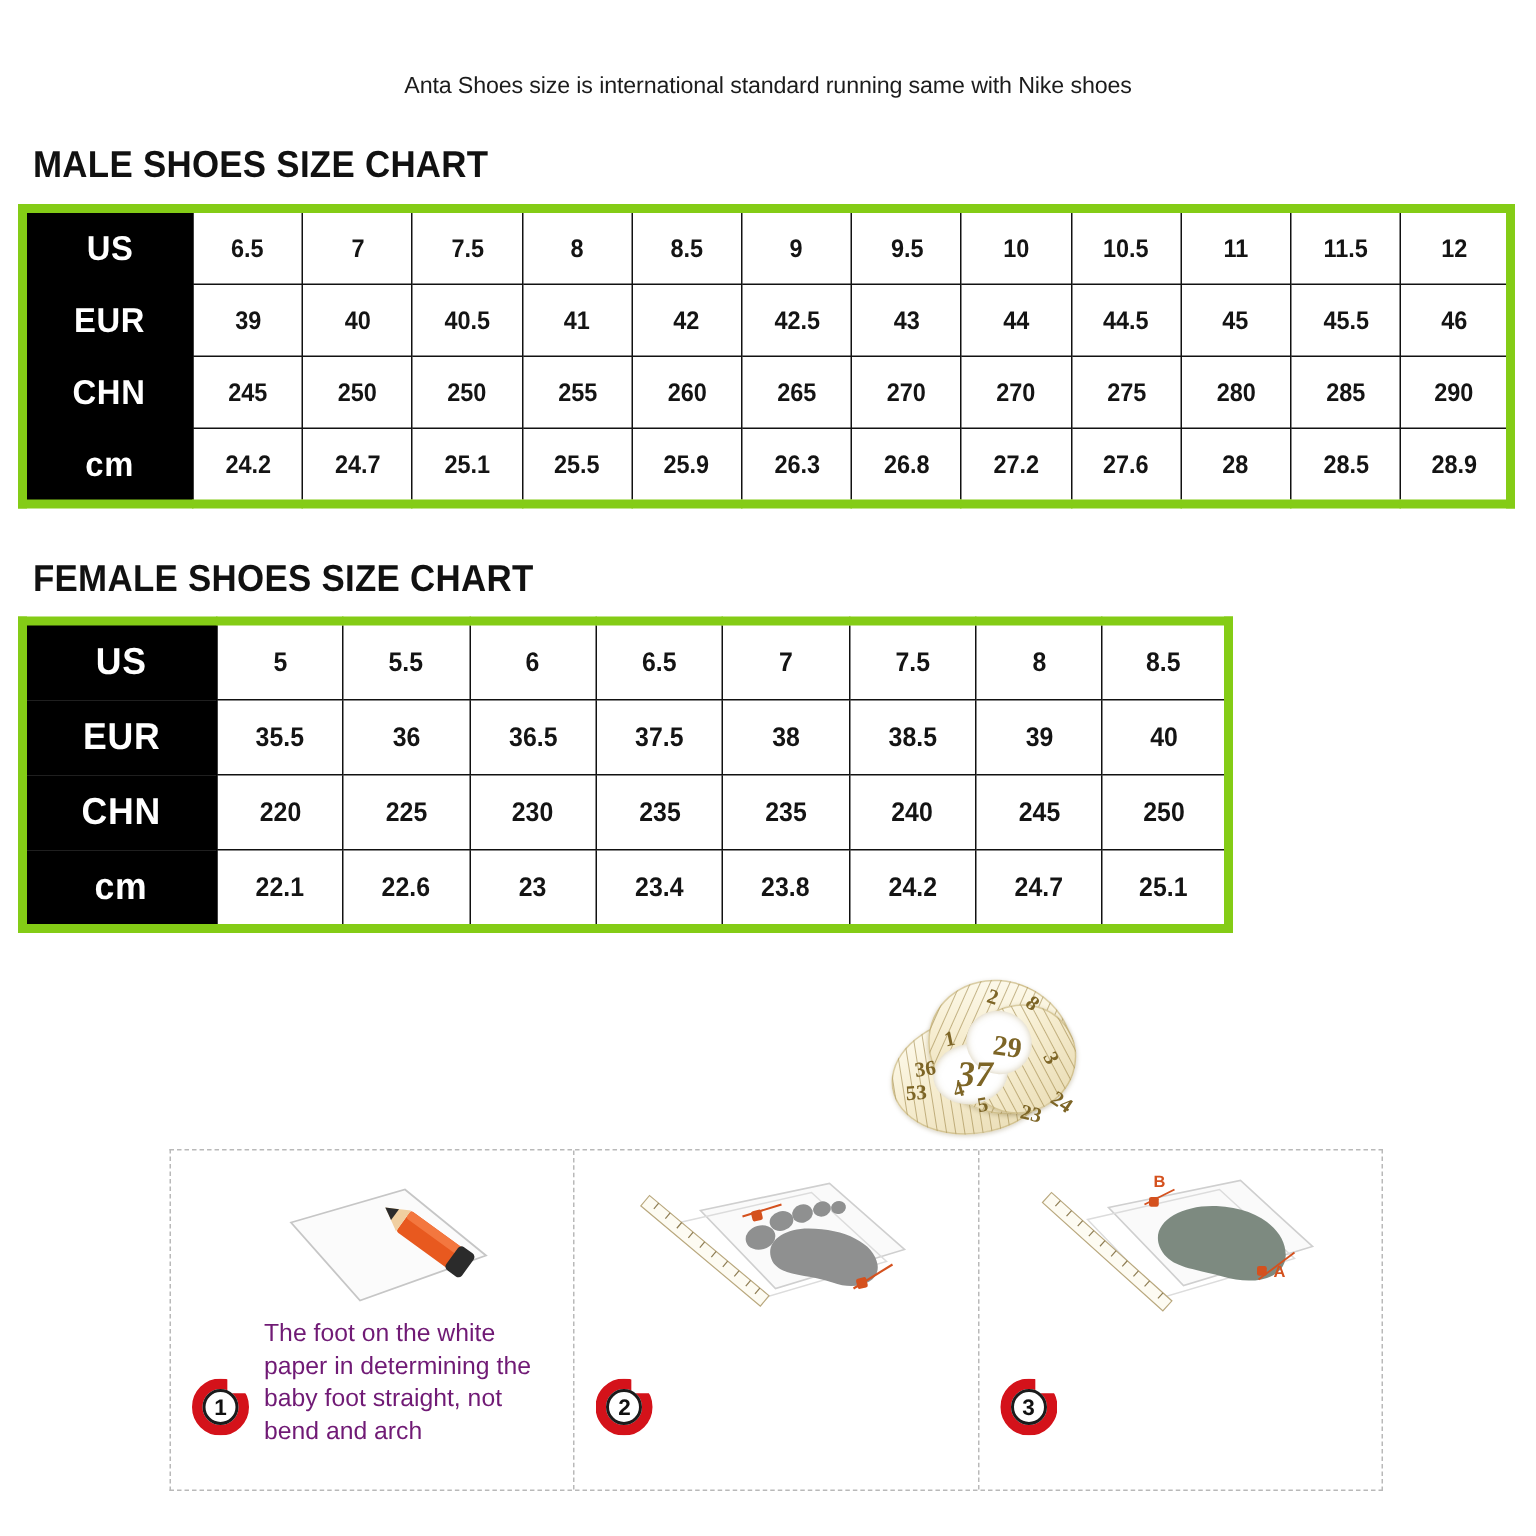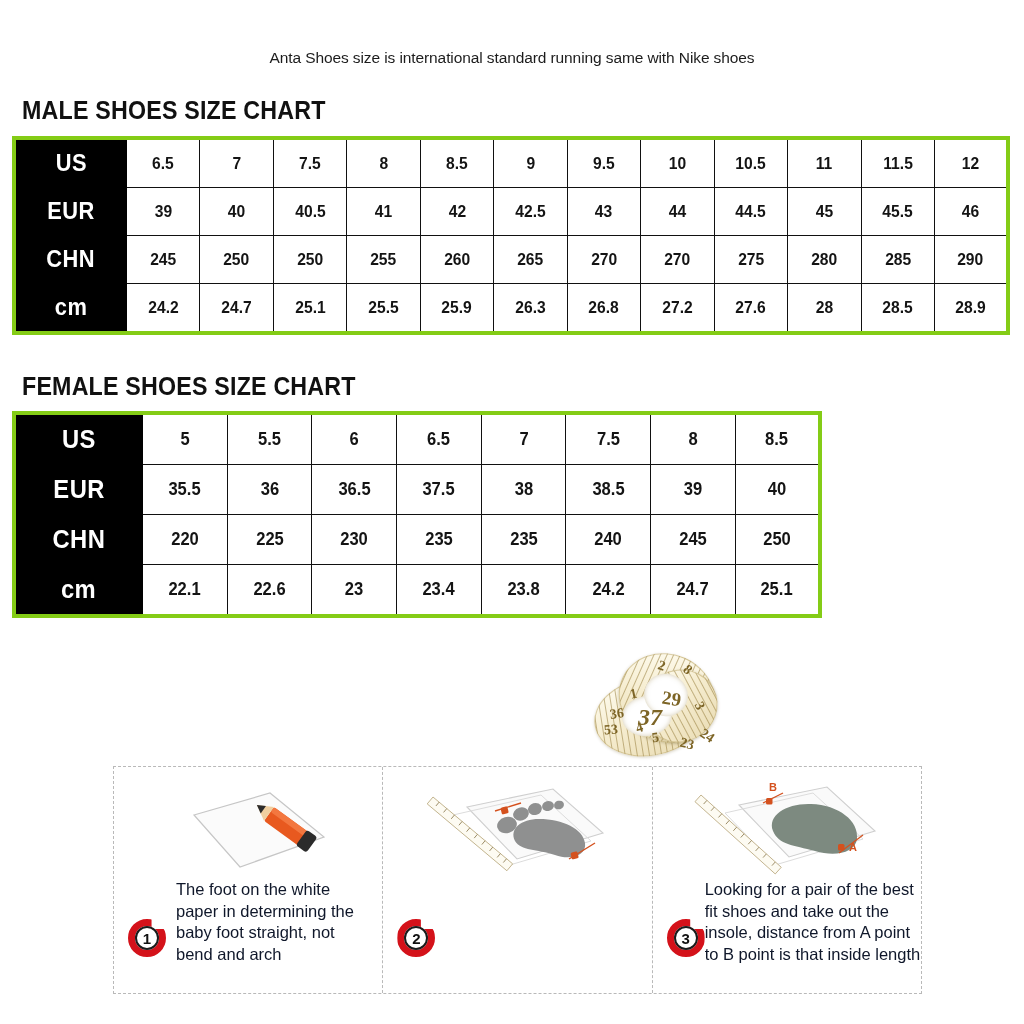--- a/index.html
+++ b/index.html
@@ -43,21 +43,21 @@
     white-space: nowrap;
   }
   #male-heading { top: 96px; }
   #female-heading { top: 372px; }
 
   
   .size-table {
     position: absolute;
     border-collapse: collapse;
     table-layout: fixed;
-    border: 4px solid #84cc16;
+    border: 6px solid #84cc16;
   }
   #male-table {
     left: 12px;
     top: 136px;
     width: 998px;
   }
   #female-table {
     left: 12px;
     top: 411px;
     width: 810px;
@@ -172,21 +172,21 @@
     margin-left: -100px;
   }
   .step-text {
     position: absolute;
     left: 58px;
     top: 112px;
     width: 215px;
     font-family: "Liberation Sans", sans-serif;
     font-size: 16.5px;
     line-height: 21.5px;
-    color: #0f172a;
+    color: #701a75;
   }
   #step-cell-1 .step-text { left: 62px; width: 198px; }
   #step-cell-2 .step-text { left: 50px; width: 222px; }
   #step-cell-3 .step-text { left: 52px; width: 218px; }
 
   .step-badge {
     position: absolute;
     left: 14px;
     top: 152px;
     width: 40px;
@@ -455,15 +455,14 @@
         <text x="82" y="10" font-family="Liberation Sans, sans-serif" font-size="11" font-weight="bold" fill="#d4511e">B</text>
         <line x1="152" y1="72" x2="176" y2="54" stroke="#d4511e" stroke-width="1.3"></line>
         <rect x="151" y="63" width="6.5" height="6.5" rx="1.5" fill="#d4511e"></rect>
         <text x="162" y="70" font-family="Liberation Sans, sans-serif" font-size="11" font-weight="bold" fill="#d4511e">A</text>
       </svg>
     </div>
     <div class="step-badge">
       <div class="badge-ring"></div>
       <div class="badge-inner">3</div>
     </div>
-    <div class="step-text">Looking for a pair of the best fit shoes and take out the insole, distance from A point to B point is that inside length</div>
   </div>
 </div>
 
 </body></html>

